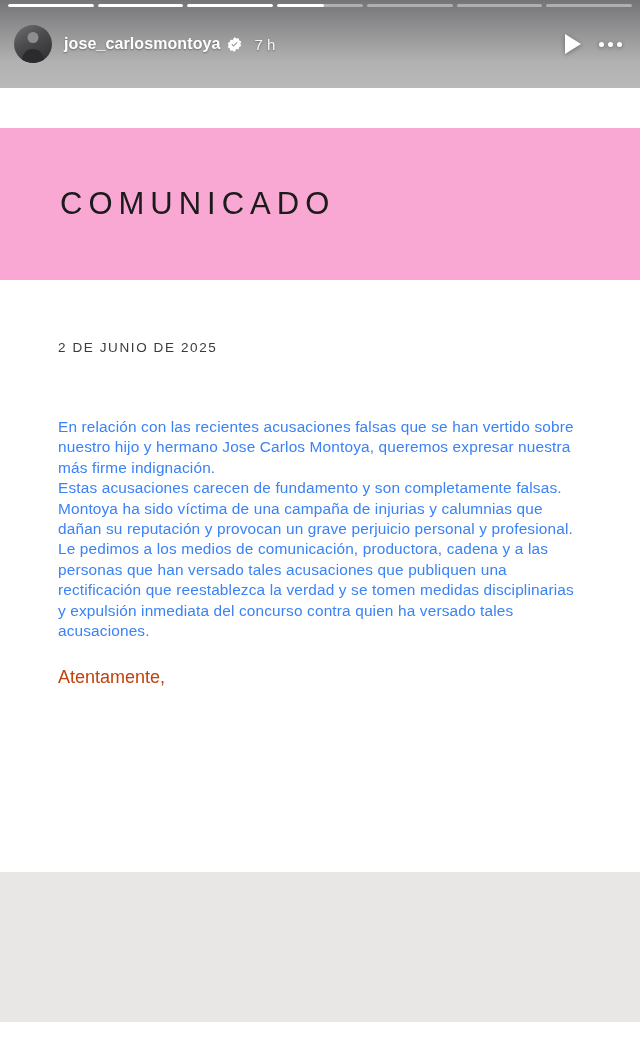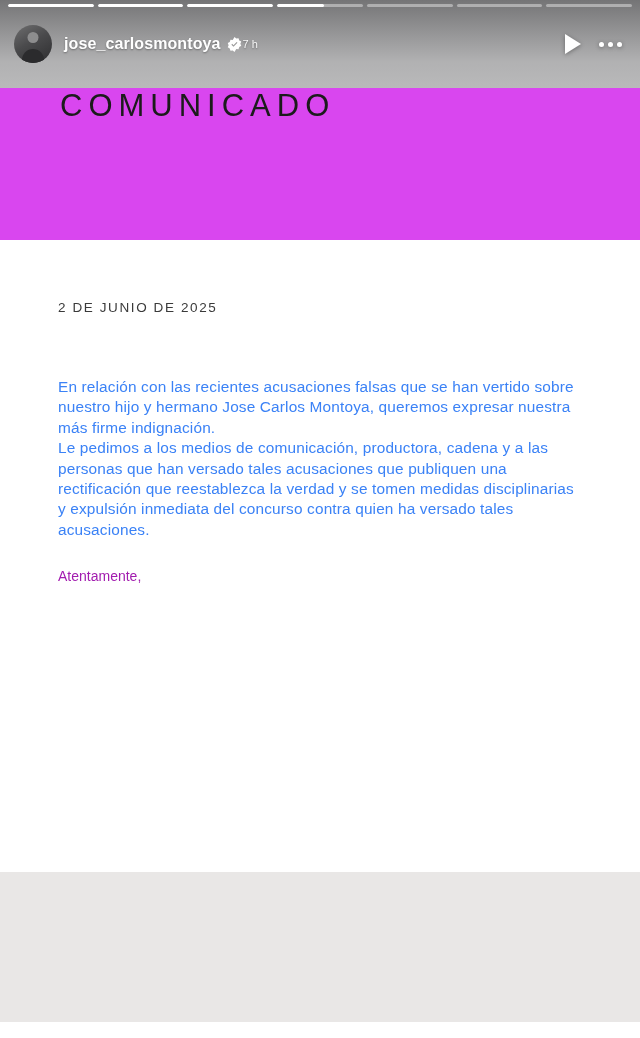--- a/index.html
+++ b/index.html
@@ -85,22 +85,23 @@
     text-shadow: 0 1px 2px rgba(0,0,0,.35);
     white-space: nowrap;
   }
   .verified {
     margin-left: 5px;
     width: 17px; height: 17px;
     flex: 0 0 auto;
     display: inline-block;
   }
   .timestamp {
+    margin-left: 12px;
     color: rgba(255,255,255,0.92);
-    font-size: 11px;
+    font-size: 15px;
     text-shadow: 0 1px 2px rgba(0,0,0,.35);
   }
   .spacer { flex: 1 1 auto; }
   .hdr-btn {
     color: #fff;
     margin-left: 18px;
     display: flex;
     align-items: center;
     justify-content: center;
   }
@@ -141,55 +142,55 @@
 
   
   .doc {
     position: absolute;
     top: 88px; left: 0; right: 0;
     height: 784px;
     background: #ffffff;
   }
   .doc-head {
     height: 152px;
-    background: #d946ef;
-    display: flex;
-    align-items: flex-start;
+    background: #f9a8d4;
+    display: flex;
+    align-items: center;
+    margin-top: 40px;
   }
   .doc-title {
     padding-left: 60px;
     font-size: 31px;
     letter-spacing: 6px;
     color: #1b1b1b;
     font-weight: normal;
     font-family: "Liberation Sans", sans-serif;
   }
   .doc-body {
-    padding: 48px 58px 0 58px;
-    margin-top: 12px;
+    padding: 60px 58px 0 58px;
   }
   .doc-date {
     font-size: 13.5px;
     letter-spacing: 1.6px;
     color: #3a3a3a;
     margin-bottom: 62px;
   }
   .doc-paragraphs p {
     font-size: 15.4px;
     line-height: 20.4px;
     color: #3b82f6;
     letter-spacing: .15px;
   }
   .sign {
     margin-top: 26px;
   }
   .sign p {
-    font-size: 14px;
+    font-size: 18px;
     line-height: 20.4px;
-    color: #a21caf;
+    color: #c2410c;
   }
 
   
   .band-bottom {
     position: absolute;
     left: 0; right: 0;
     top: 872px;
     bottom: 0;
     background: #e9e7e6;
   }
@@ -255,20 +256,21 @@
   </div>
 
   <div class="doc">
     <div class="doc-head">
       <h1 class="doc-title">COMUNICADO</h1>
     </div>
     <div class="doc-body">
       <div class="doc-date">2 DE JUNIO DE 2025</div>
       <div class="doc-paragraphs">
         <p>En relación con las recientes acusaciones falsas que se han vertido sobre nuestro hijo y hermano Jose Carlos Montoya, queremos expresar nuestra más firme indignación.</p>
+        <p>Estas acusaciones carecen de fundamento y son completamente falsas. Montoya ha sido víctima de una campaña de injurias y calumnias que dañan su reputación y provocan un grave perjuicio personal y profesional.</p>
         <p>Le pedimos a los medios de comunicación, productora, cadena y a las personas que han versado tales acusaciones que publiquen una rectificación que reestablezca la verdad y se tomen medidas disciplinarias y expulsión inmediata del concurso contra quien ha versado tales acusaciones.</p>
       </div>
       <div class="sign">
         <p>Atentamente,</p>
       </div>
     </div>
   </div>
 
   <div class="band-bottom"></div>
   <div class="band-bottom-lower"></div>

